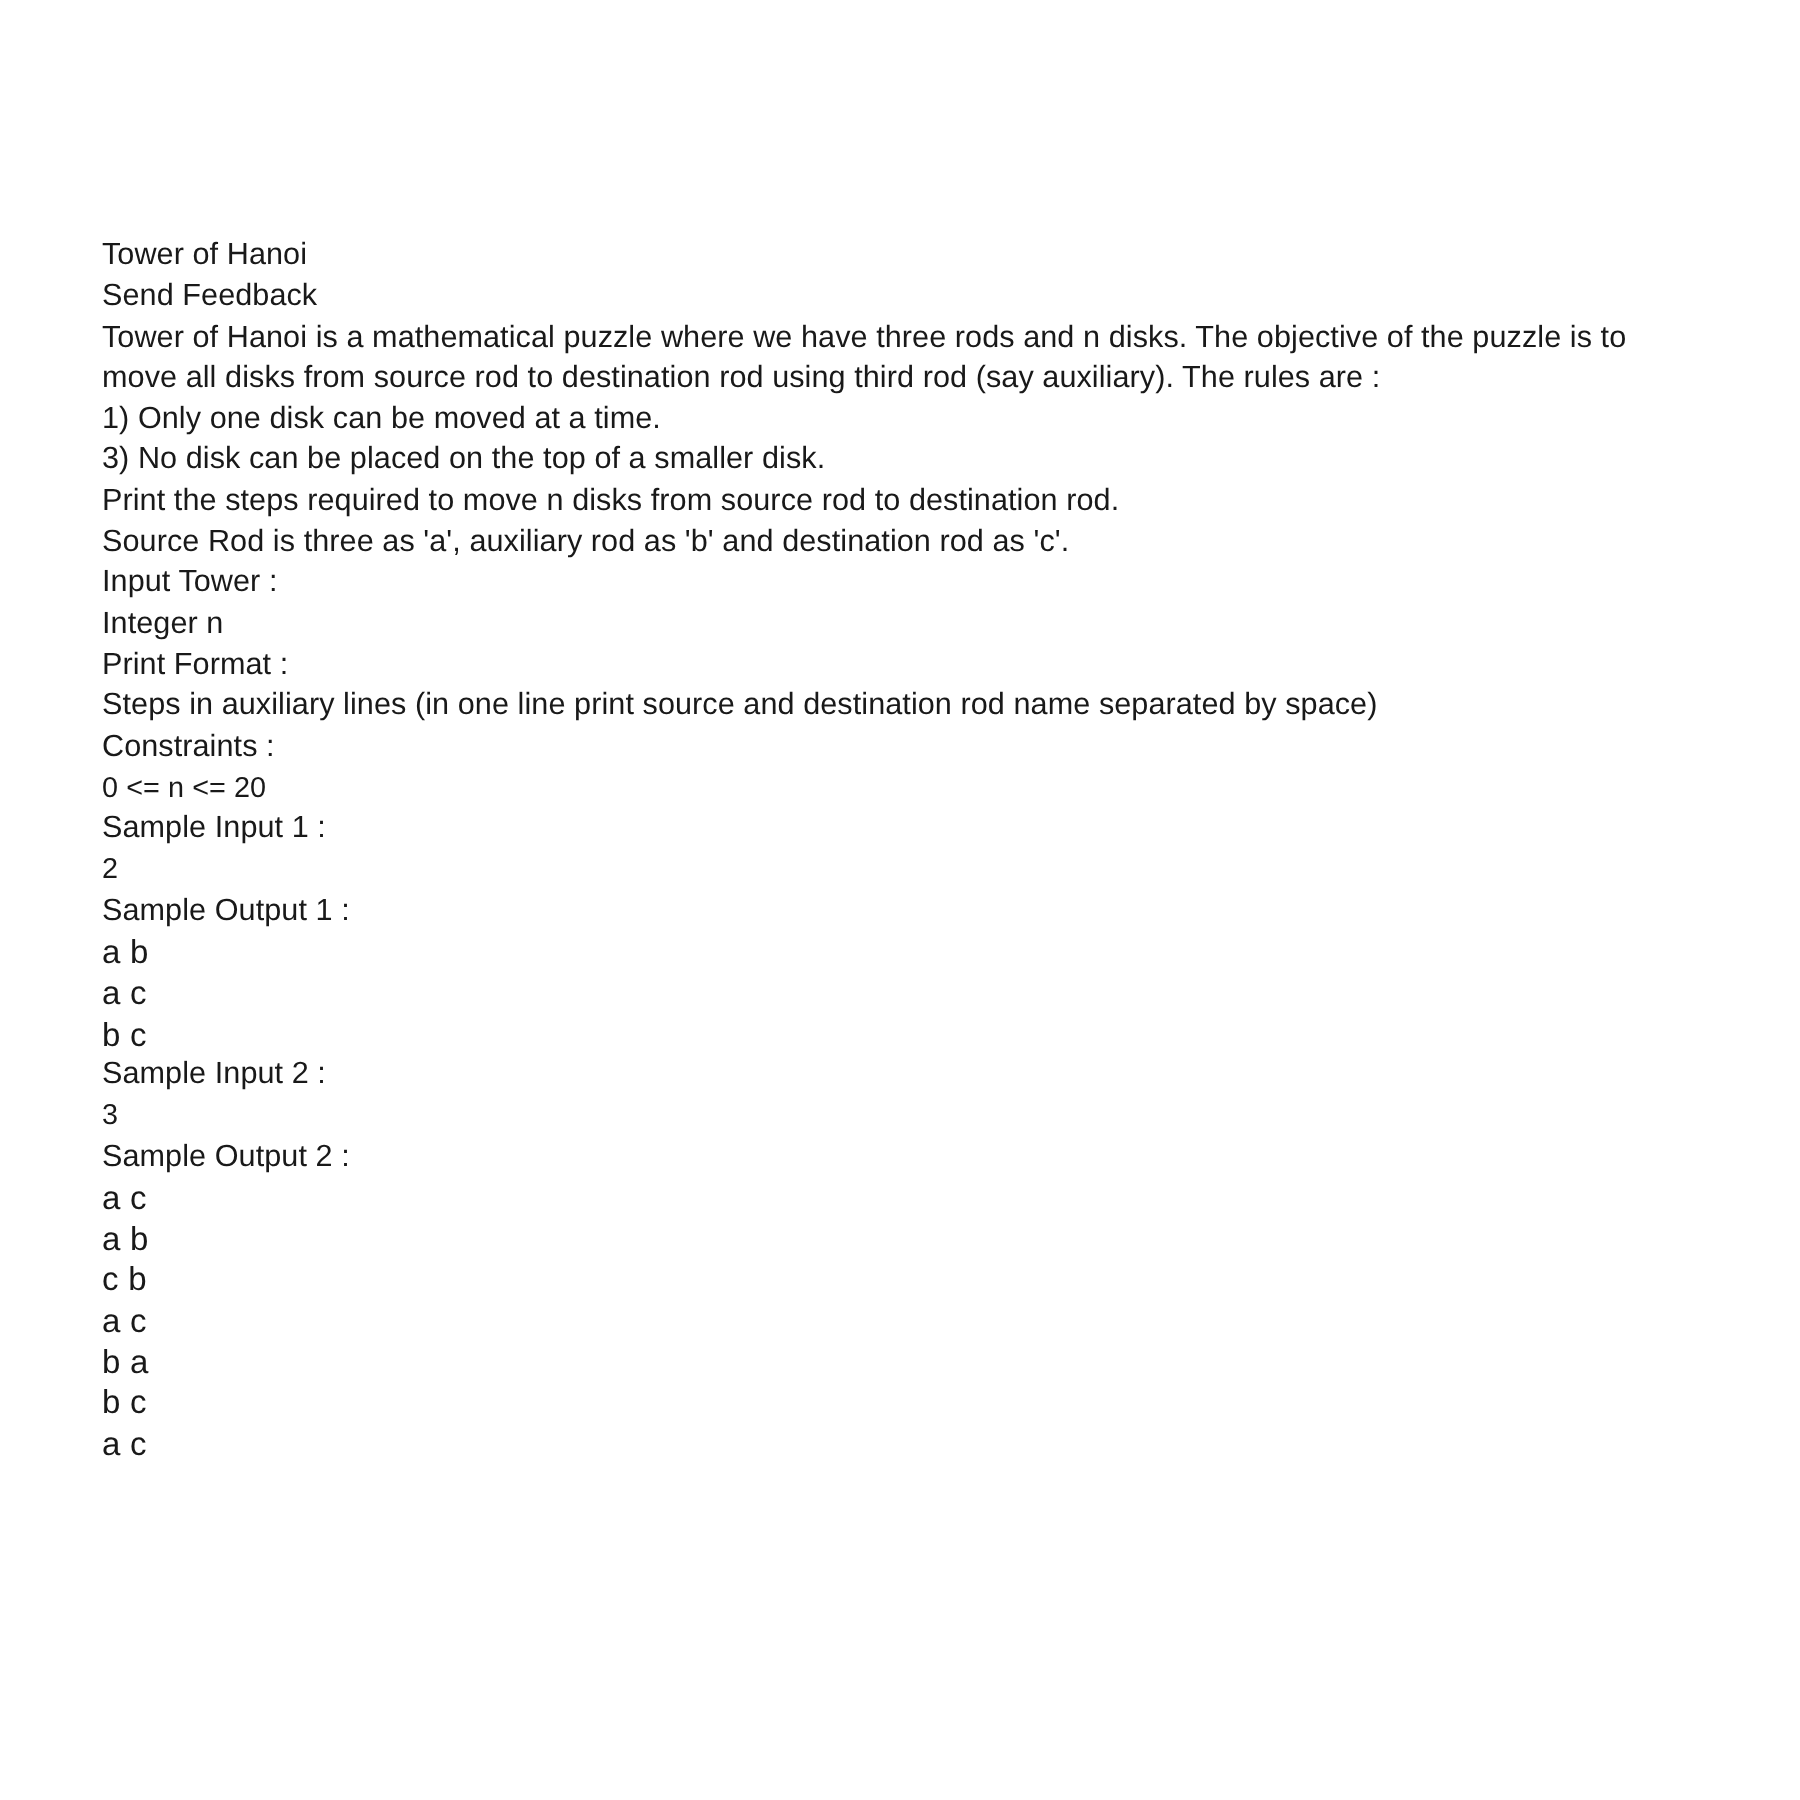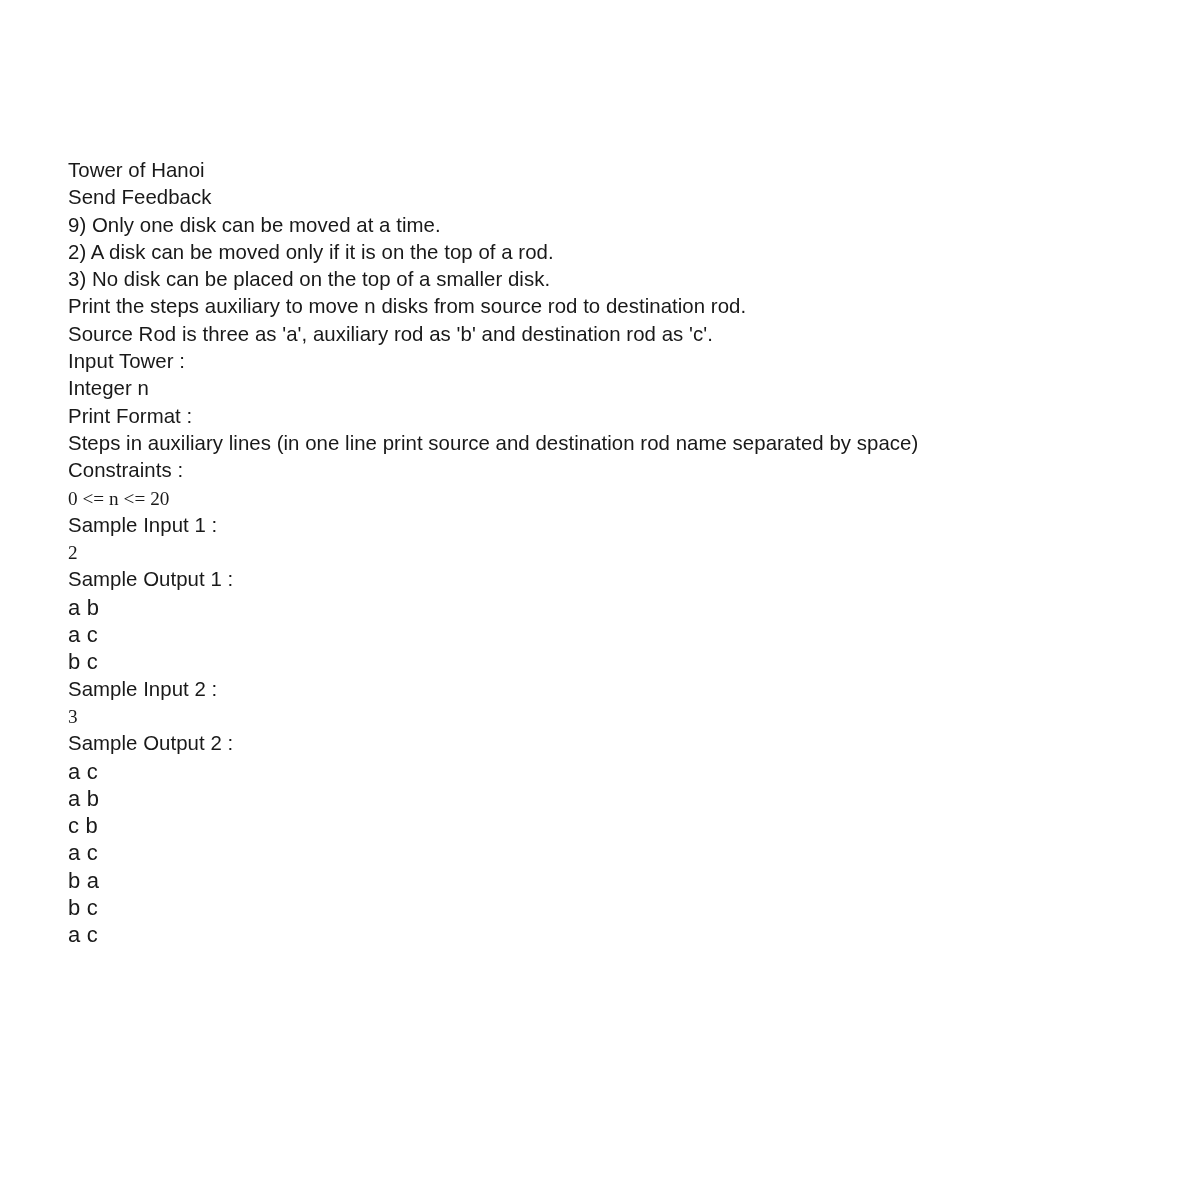--- a/index.html
+++ b/index.html
@@ -41,46 +41,45 @@
     letter-spacing: 0.05px;
     color: #191919;
     max-width: 1062px;
   }
   .code {
     font-size: 19.2px;
     line-height: 27.3px;
     letter-spacing: 0.05px;
     color: #191919;
     white-space: pre;
-    font-family: Liberation Serif, serif;
   }
   .step {
     font-size: 22px;
     line-height: 27.3px;
     letter-spacing: 0.2px;
     color: #191919;
     white-space: pre;
   }
 </style>
 </head>
 <body>
 
 <div id="page">
   <div id="doc">
 
     <div class="line">Tower of Hanoi</div>
 
     <div class="line">Send Feedback</div>
 
+    <div class="para">Tower of Hanoi is a mathematical puzzle where we have three rods and n disks. The objective of the puzzle is to move all disks from source rod to destination rod using third rod (say auxiliary). The rules are :</div>
 
-    <div class="line">9) Only one disk can be moved at a time.</div>
-    <div class="line">2) A disk can be moved only if it is on the top of a rod.</div>
+    <div class="line">1) Only one disk can be moved at a time.</div>
     <div class="line">3) No disk can be placed on the top of a smaller disk.</div>
 
-    <div class="line">Print the steps auxiliary to move n disks from source rod to destination rod.</div>
+    <div class="line">Print the steps required to move n disks from source rod to destination rod.</div>
     <div class="line">Source Rod is three as 'a', auxiliary rod as 'b' and destination rod as 'c'.</div>
 
     <div class="line">Input Tower :</div>
     <div class="line">Integer n</div>
 
     <div class="line">Print Format :</div>
     <div class="line">Steps in auxiliary lines (in one line print source and destination rod name separated by space)</div>
 
     <div class="line">Constraints :</div>
     <div class="code">0 &lt;= n &lt;= 20</div>

